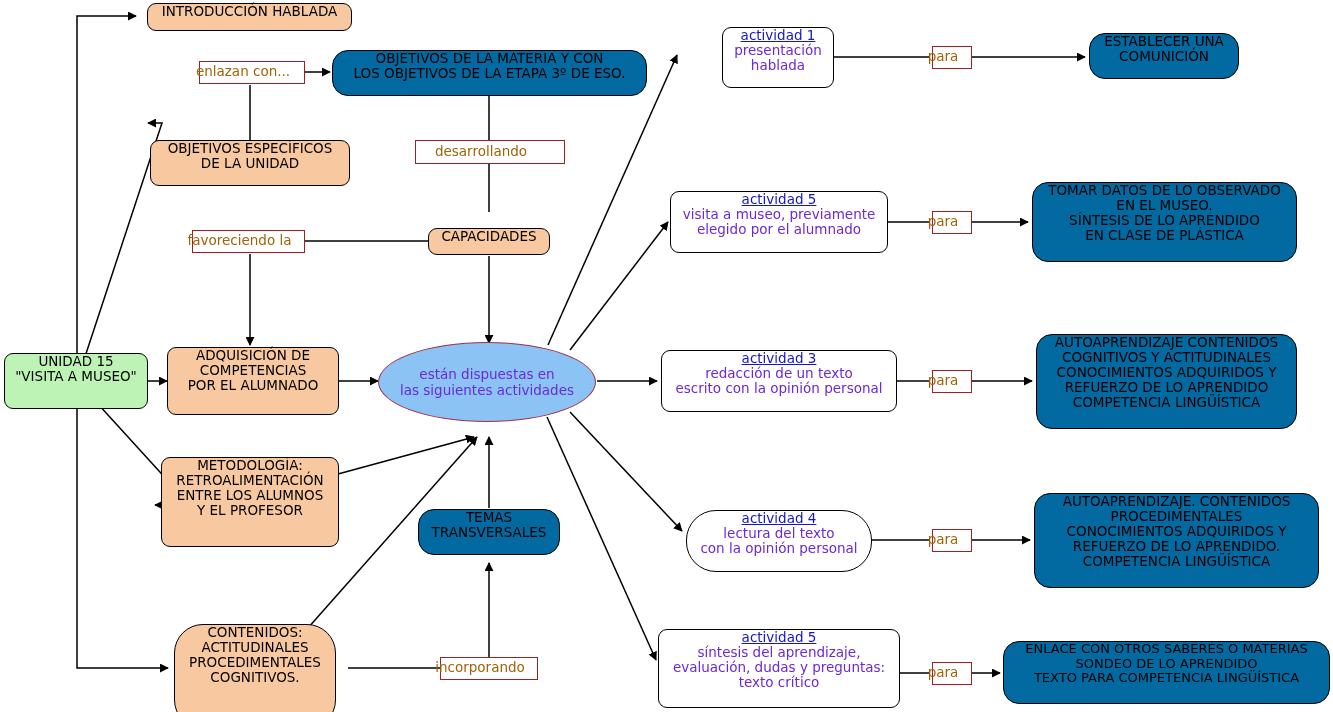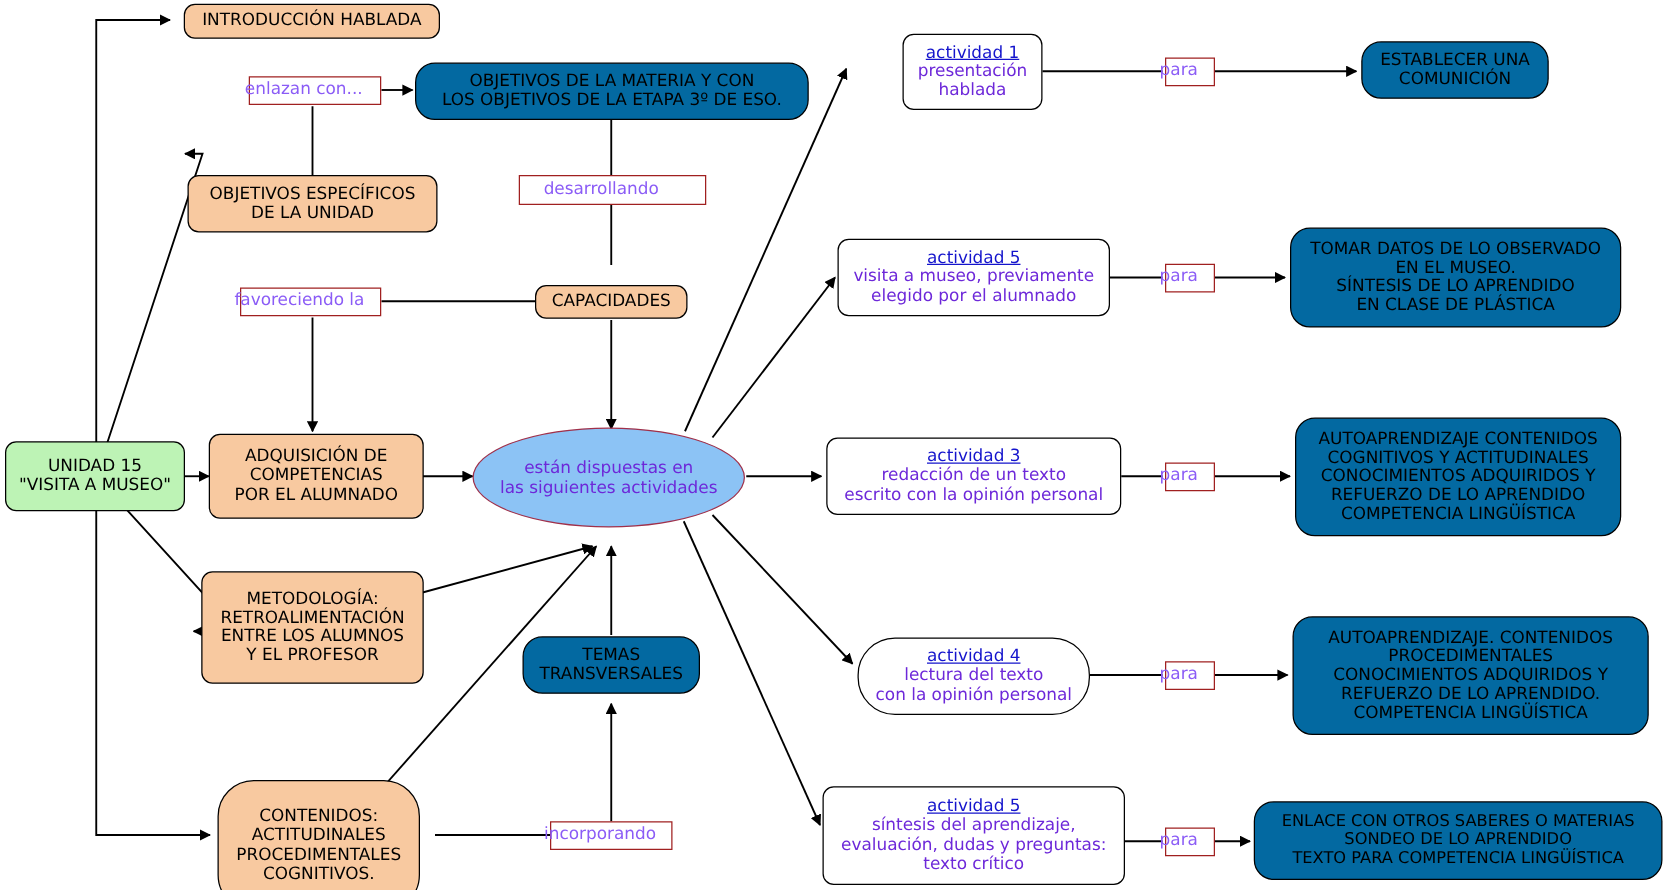--- a/index.html
+++ b/index.html
@@ -25,21 +25,21 @@
     width: 1333px;
     height: 712px;
     pointer-events: none;
   }
   .node {
     position: absolute;
     box-sizing: border-box;
     display: flex;
     flex-direction: column;
     align-items: center;
-    justify-content: center;
+    justify-content: flex-start;
     text-align: center;
     color: #000000;
     line-height: 1.12;
     white-space: pre;
   }
   
   .rrect {
     border: 1.3px solid #000000;
     border-radius: 9px;
   }
@@ -47,21 +47,21 @@
   .yellow { background: #0369a1; border-radius: 16px; }
   .green  { background: #bdf3b5; }
   .white  { background: #ffffff; }
 
   
   .linklabel {
     position: absolute;
     box-sizing: border-box;
     background: #ffffff;
     border: 1.3px solid #a02020;
-    color: #8b5cf6;
+    color: #a16207;
     display: flex;
     align-items: center;
     justify-content: center;
     font-size: 13.5px;
     line-height: 1;
     padding: 1px 21px 2px 3px;
     white-space: nowrap;
     z-index: 4;
   }
 

